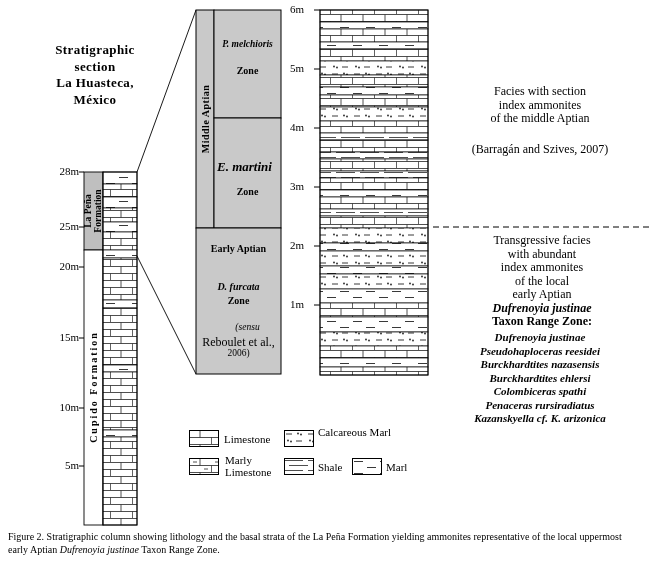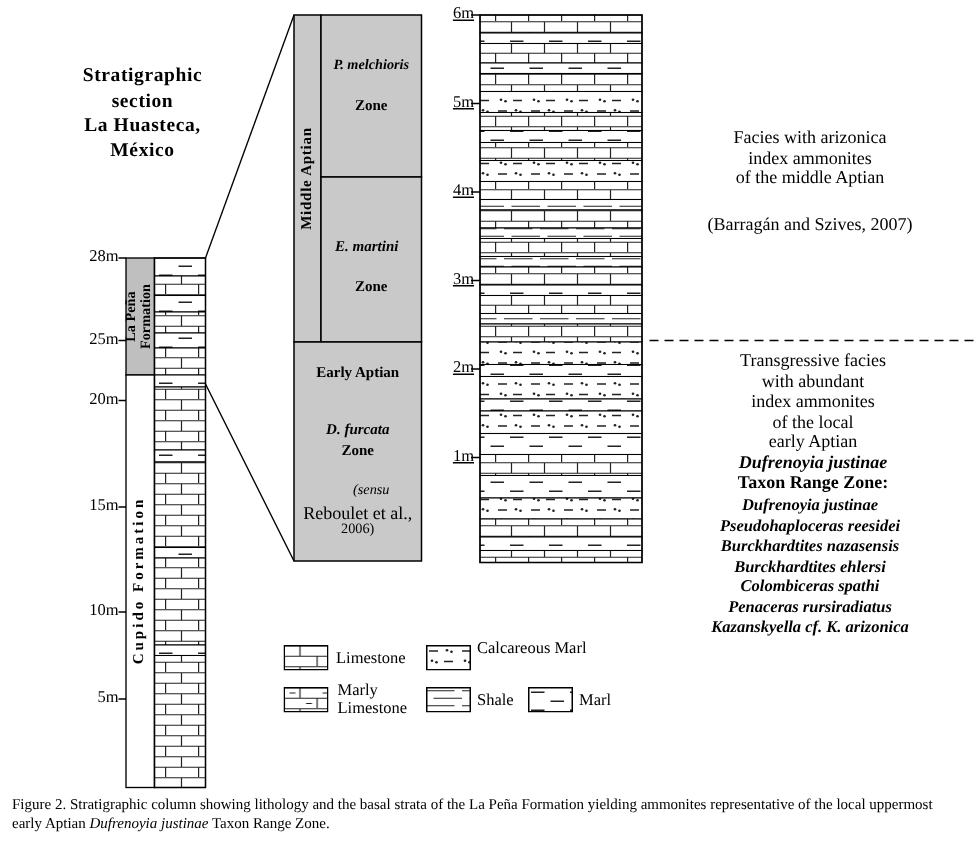--- a/index.html
+++ b/index.html
@@ -6,21 +6,21 @@
   #figure-root{
     position:relative;width:652px;height:563px;background:#fff;overflow:hidden;
     font-family:"Liberation Serif","DejaVu Serif",serif;color:#000;
   }
   .abs{position:absolute;}
   #fig-svg{position:absolute;left:0;top:0;}
   .title-block{left:16px;top:42px;width:158px;text-align:center;font-weight:bold;
     font-size:13px;line-height:16.5px;letter-spacing:0.4px;}
   .scale-label{position:absolute;font-size:11px;text-align:right;}
   .scale-left{left:49px;width:30px;}
-  .scale-right{left:292px;width:24px;text-decoration:underline;}
+  .scale-right{left:280px;width:24px;}
   .vtext{position:absolute;transform:translate(-50%,-50%) rotate(-90deg);
     text-align:center;font-weight:bold;}
   .zone-text{position:absolute;text-align:center;font-weight:bold;}
   .ann{position:absolute;text-align:center;font-size:12px;line-height:13.5px;}
   .species-line{font-style:italic;font-weight:600;}
   .legend-label{position:absolute;font-size:11px;line-height:12px;}
   .caption{left:8px;top:530px;width:644px;font-size:10px;line-height:13px;white-space:nowrap;}
   .bold-italic{font-weight:bold;font-style:italic;}
   .italic{font-style:italic;}
   .bold{font-weight:bold;}
@@ -143,38 +143,38 @@
   <div class="scale-label scale-left" style="top:331px">15m</div>
   <div class="scale-label scale-left" style="top:401px">10m</div>
   <div class="scale-label scale-left" style="top:459px">5m</div>
 
   <div class="vtext" style="left:93px;top:211px;width:72px;font-size:9.5px;line-height:10px">La Peña Formation</div>
   <div class="vtext" style="left:93px;top:387px;font-size:10px;letter-spacing:2px;white-space:nowrap">Cupido Formation</div>
   <div class="vtext" style="left:205px;top:119px;font-size:10px;white-space:nowrap;letter-spacing:0.5px">Middle Aptian</div>
 
   <div class="zone-text" style="left:214px;top:39px;width:67px;font-size:9.5px;font-style:italic">P. melchioris</div>
   <div class="zone-text" style="left:214px;top:65px;width:67px;font-size:10px">Zone</div>
-  <div class="zone-text" style="left:214px;top:159px;width:61px;font-size:10px;font-style:italic">E. martini</div>
+  <div class="zone-text" style="left:214px;top:159px;width:61px;font-size:13px;font-style:italic">E. martini</div>
   <div class="zone-text" style="left:214px;top:186px;width:67px;font-size:10px">Zone</div>
   <div class="zone-text" style="left:196px;top:243px;width:85px;font-size:10px">Early Aptian</div>
   <div class="zone-text" style="left:196px;top:281px;width:85px;font-size:10px;font-style:italic">D. furcata</div>
   <div class="zone-text" style="left:196px;top:295px;width:85px;font-size:10px">Zone</div>
   <div class="zone-text" style="left:196px;top:322px;width:103px;font-size:9.5px;font-style:italic;font-weight:normal">(sensu</div>
   <div class="zone-text" style="left:196px;top:335px;width:85px;font-size:12px;font-weight:normal">Reboulet et al.,</div>
   <div class="zone-text" style="left:196px;top:348px;width:85px;font-size:9.5px;font-weight:normal">2006)</div>
 
   <div class="scale-label scale-right" style="top:3px">6m</div>
   <div class="scale-label scale-right" style="top:62px">5m</div>
   <div class="scale-label scale-right" style="top:121px">4m</div>
   <div class="scale-label scale-right" style="top:180px">3m</div>
   <div class="scale-label scale-right" style="top:239px">2m</div>
   <div class="scale-label scale-right" style="top:298px">1m</div>
 
   <div class="ann" style="left:436px;top:85px;width:208px">
-    <div>Facies with arizonica</div>
+    <div>Facies with section</div>
     <div>index ammonites</div>
     <div>of the middle Aptian</div>
   </div>
   <div class="ann" style="left:436px;top:143px;width:208px">(Barragán and Szives, 2007)</div>
 
   <div class="ann" style="left:436px;top:234px;width:212px">
     <div>Transgressive facies</div>
     <div>with abundant</div>
     <div>index ammonites</div>
     <div>of the local</div>

